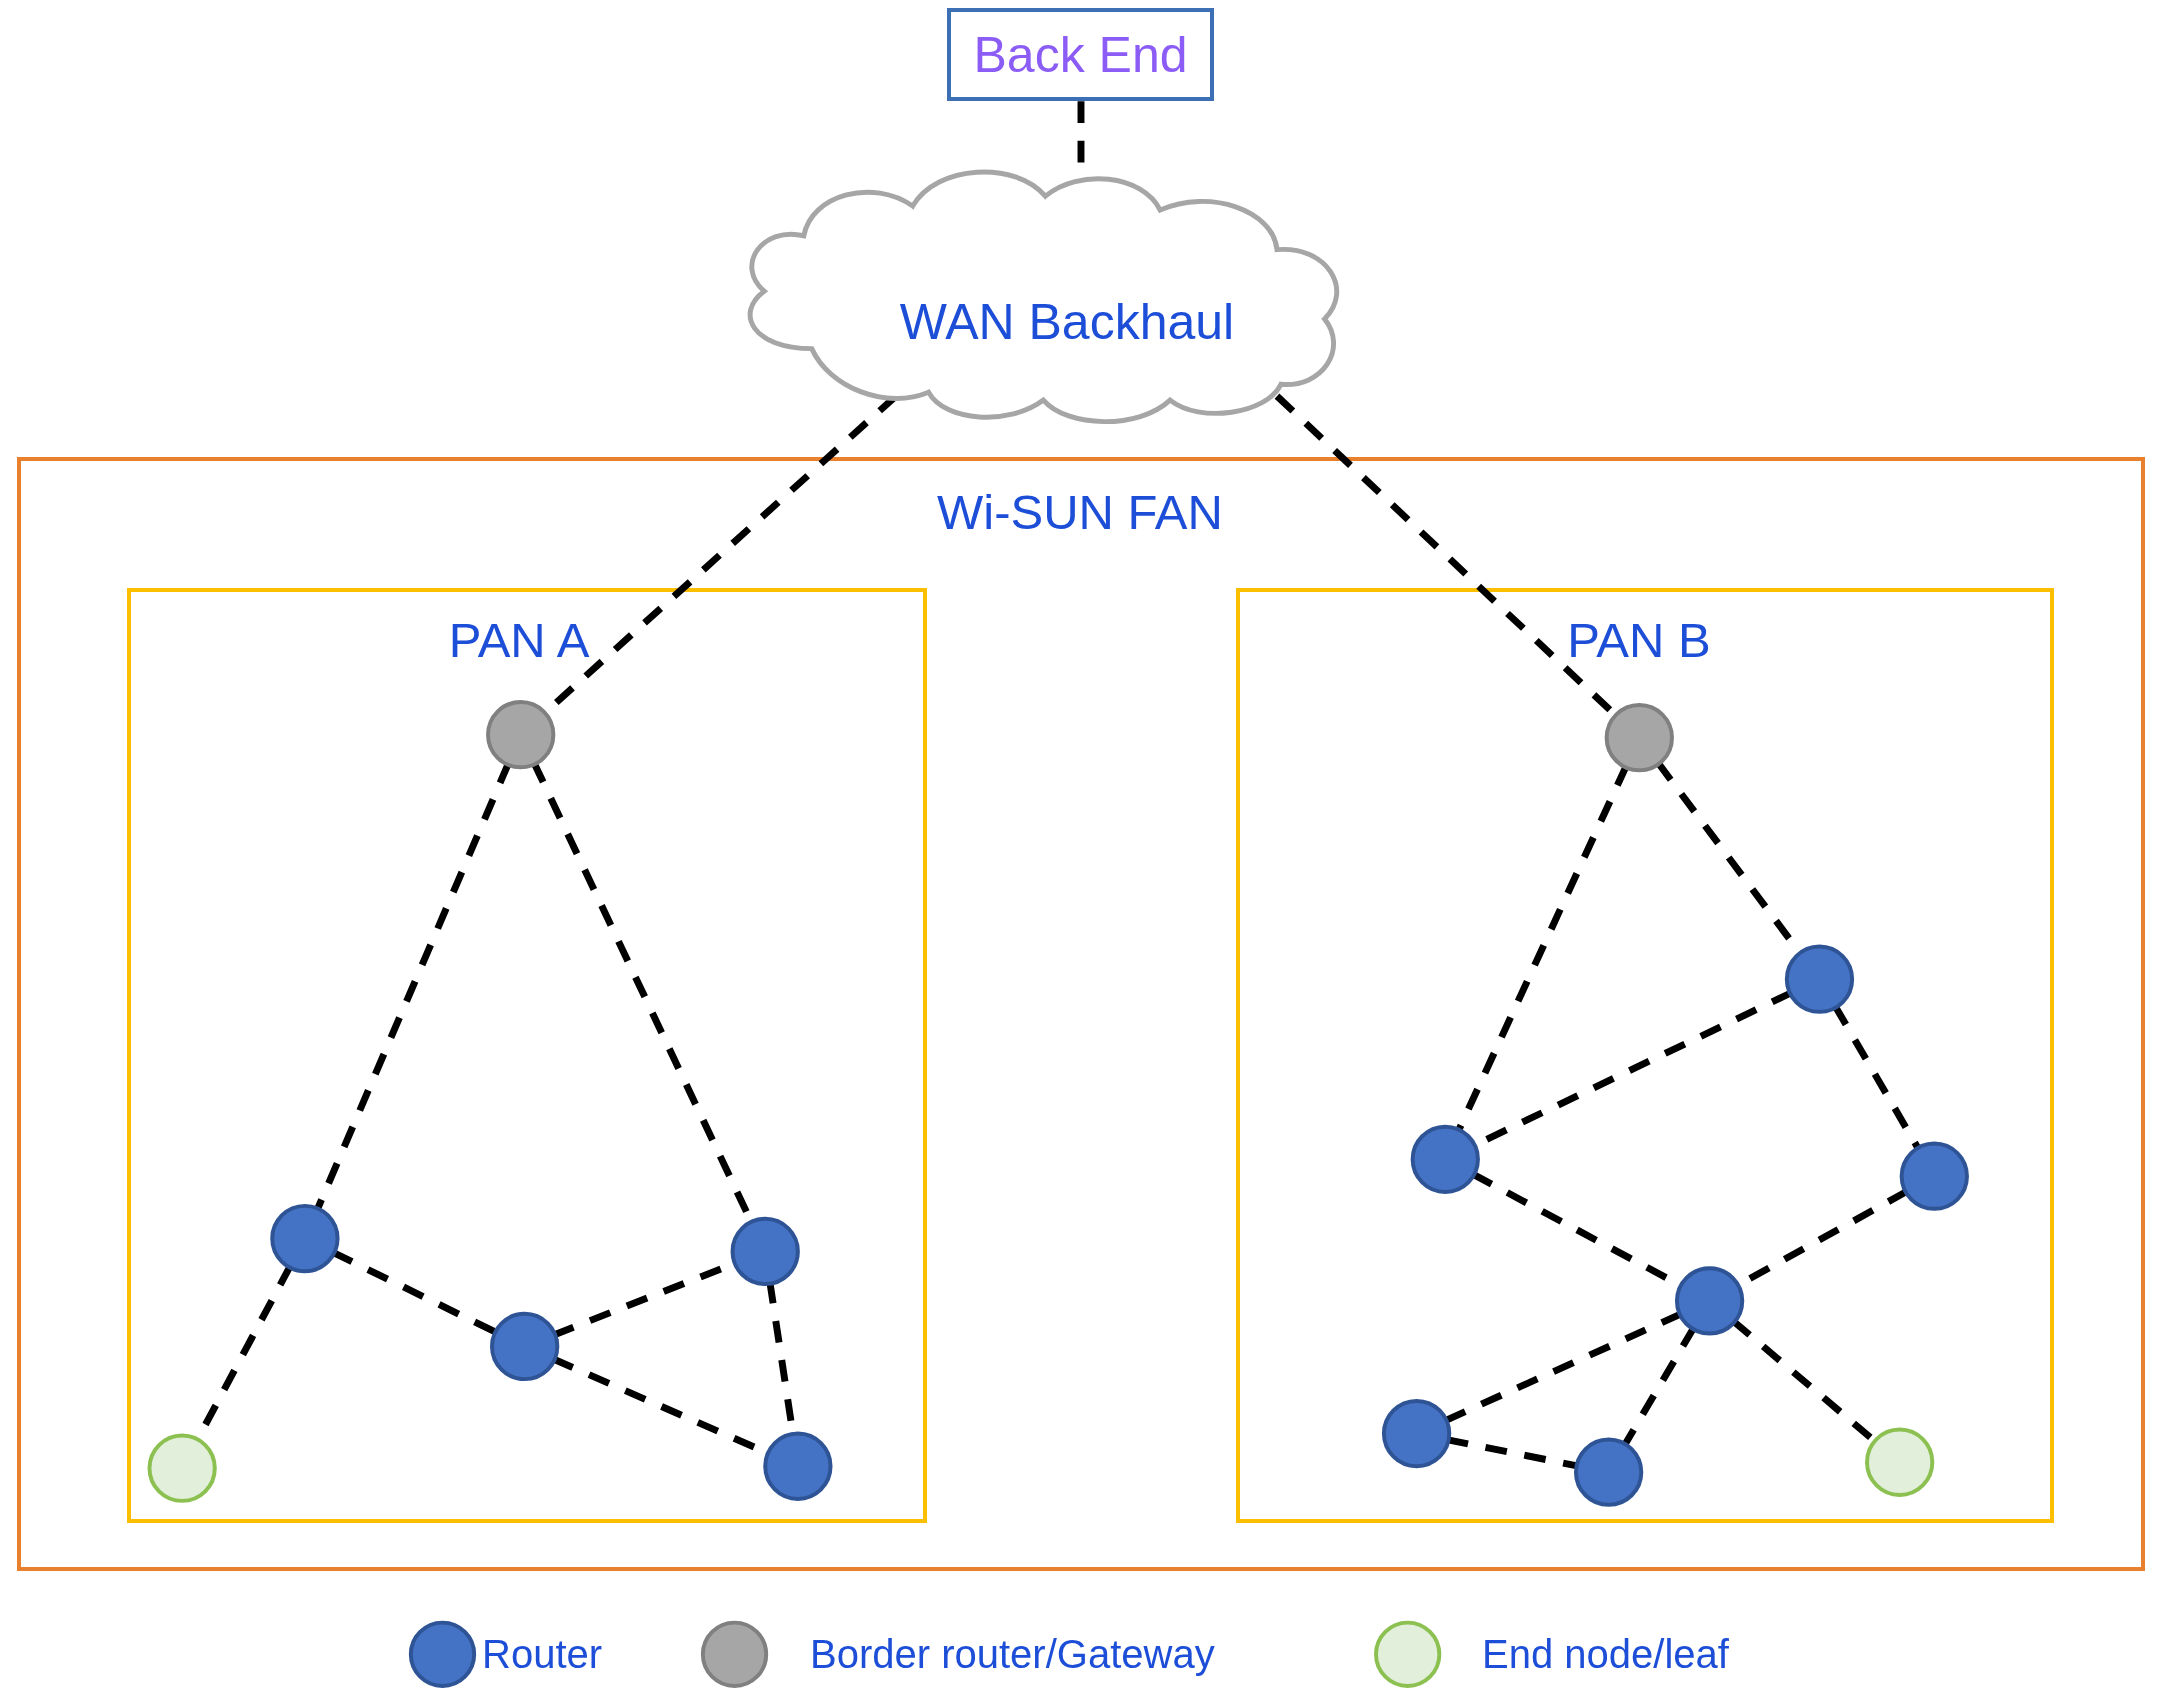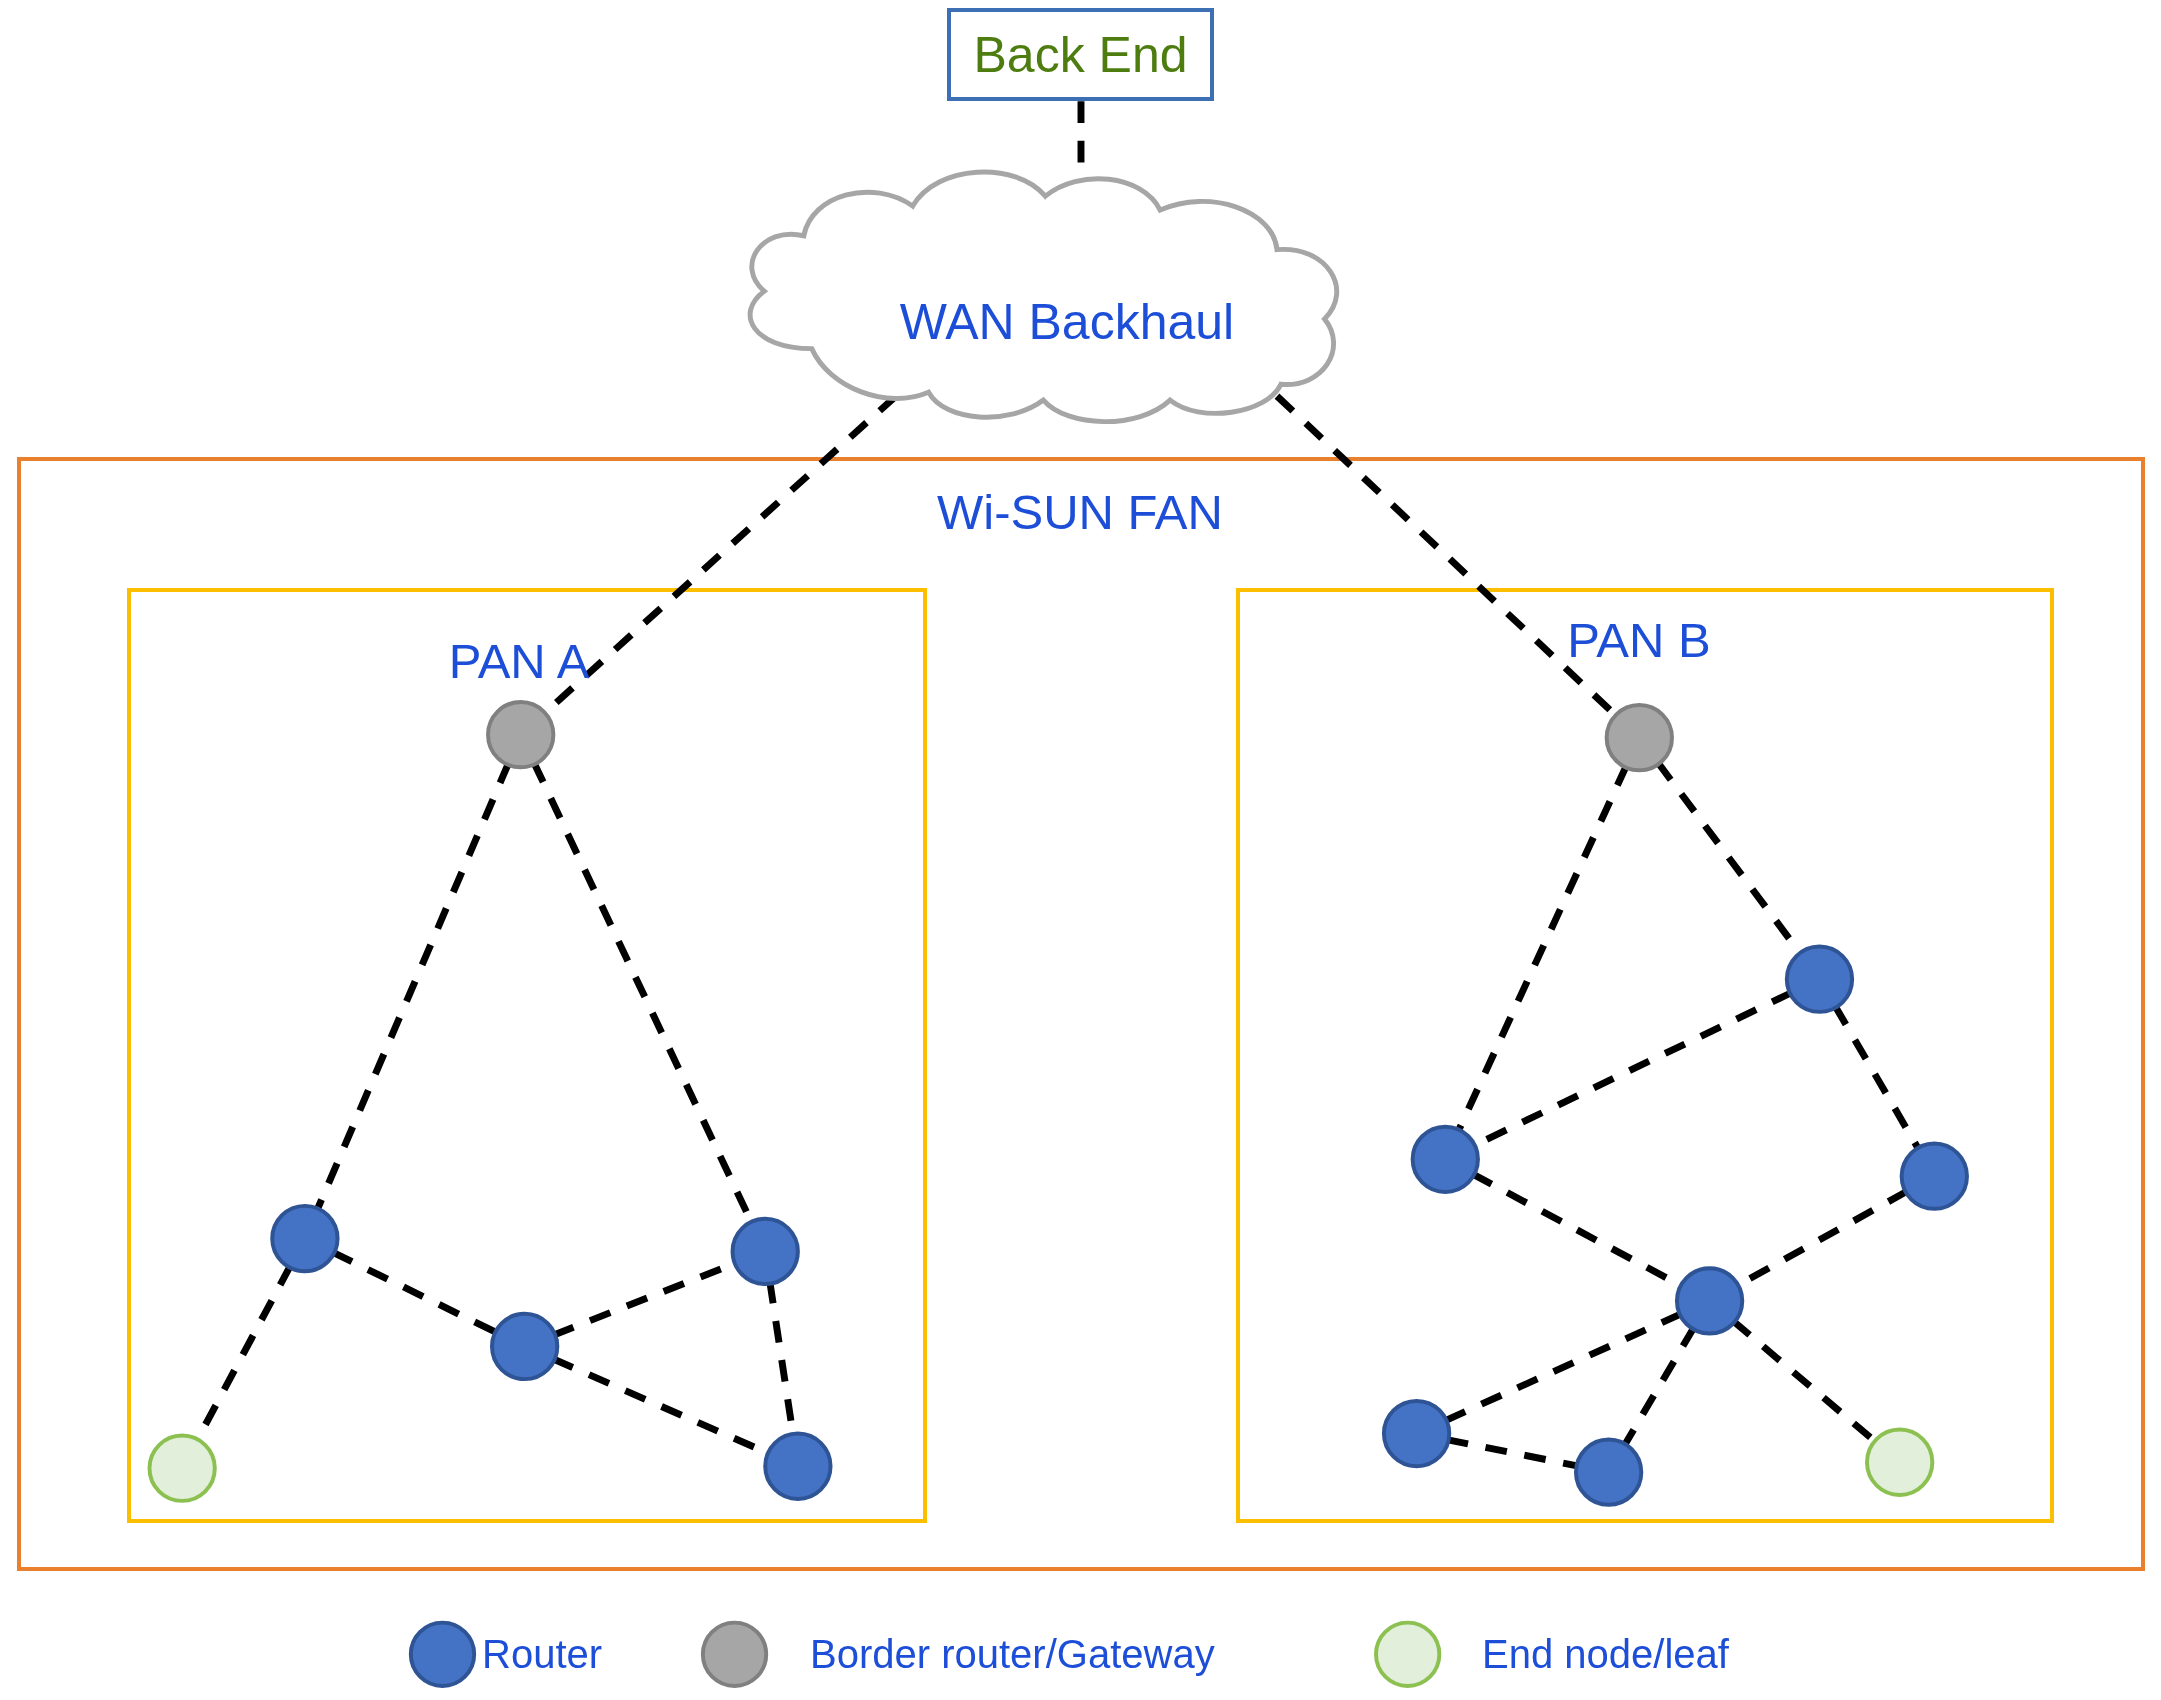--- a/index.html
+++ b/index.html
@@ -36,21 +36,21 @@
     top: 8px;
     width: 267px;
     height: 93px;
     border: 4px solid #3C6FB4;
     background: #ffffff;
     box-sizing: border-box;
     display: flex;
     align-items: center;
     justify-content: center;
     font-size: 50px;
-    color: #4d7c0f;
+    color: #8b5cf6;
   }
   .fan-box {
     position: absolute;
     left: 17px;
     top: 457px;
     width: 2128px;
     height: 1114px;
     border: 4px solid #E8802E;
     background: transparent;
     box-sizing: border-box;
@@ -152,21 +152,21 @@
         <circle cx="447" cy="1671" r="32" fill="#4472C4" stroke="#2E5496" stroke-width="4"></circle>
         <circle cx="742" cy="1671" r="32" fill="#A6A6A6" stroke="#808080" stroke-width="4"></circle>
         <circle cx="1422" cy="1671" r="32" fill="#E2EFDA" stroke="#8CC152" stroke-width="4"></circle>
       </g>
   </svg>
 
   <div class="txt cloud-label" id="cloud-label" style="left: 1067px; top: 322px; transform: translate(-50%, -50%);">WAN Backhaul</div>
 
   <div class="txt fan-label" id="fan-label" style="left: 1080px; top: 512px; transform: translate(-50%, -50%);">Wi-SUN FAN</div>
 
-  <div class="txt pan-label" id="pan-a-label" style="left: 519px; top: 640px; transform: translate(-50%, -50%); margin-top: 21px;">PAN A</div>
+  <div class="txt pan-label" id="pan-a-label" style="left: 519px; top: 640px; transform: translate(-50%, -50%);">PAN A</div>
 
   <div class="txt pan-label" id="pan-b-label" style="left: 1639px; top: 640px; transform: translate(-50%, -50%);">PAN B</div>
 
   <div class="txt legend-label" id="legend-text-0" style="left: 482px; top: 1654px; transform: translate(0px, -50%);">Router</div>
   <div class="txt legend-label" id="legend-text-1" style="left: 774px; top: 1654px; transform: translate(0px, -50%); margin-left: 36px;">Border router/Gateway</div>
   <div class="txt legend-label" id="legend-text-2" style="left: 1445px; top: 1654px; transform: translate(0px, -50%); margin-left: 37px;">End node/leaf</div>
 
 </div>
 
 

